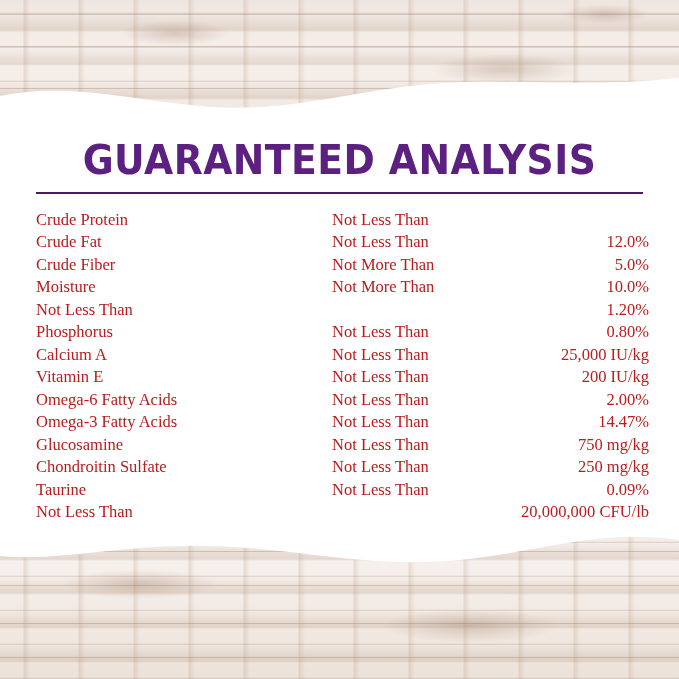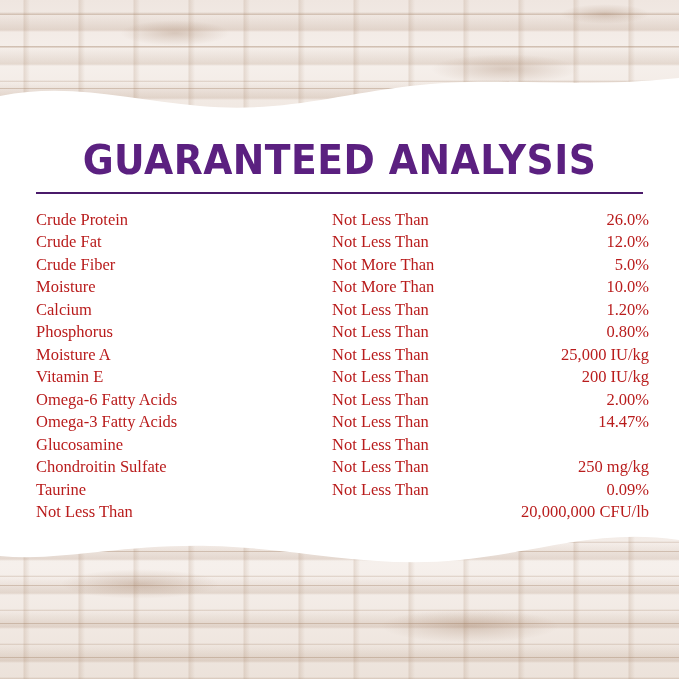--- a/index.html
+++ b/index.html
@@ -173,21 +173,20 @@
   <div class="content">
 
     <div class="title">GUARANTEED ANALYSIS</div>
     <div class="rule"></div>
 
     <div class="table">
 
       <div class="row">
         <span class="c-name">Crude Protein</span>
         <span class="c-qual">Not Less Than</span>
-        <span class="c-val">26.0%</span>
       </div>
 
       <div class="row">
         <span class="c-name">Crude Fat</span>
         <span class="c-qual">Not Less Than</span>
         <span class="c-val">12.0%</span>
       </div>
 
       <div class="row">
         <span class="c-name">Crude Fiber</span>
@@ -195,33 +194,32 @@
         <span class="c-val">5.0%</span>
       </div>
 
       <div class="row">
         <span class="c-name">Moisture</span>
         <span class="c-qual">Not More Than</span>
         <span class="c-val">10.0%</span>
       </div>
 
       <div class="row">
-        <span class="c-name">Calcium</span>
         <span class="c-qual">Not Less Than</span>
         <span class="c-val">1.20%</span>
       </div>
 
       <div class="row">
         <span class="c-name">Phosphorus</span>
         <span class="c-qual">Not Less Than</span>
         <span class="c-val">0.80%</span>
       </div>
 
       <div class="row">
-        <span class="c-name">Moisture A</span>
+        <span class="c-name">Calcium A</span>
         <span class="c-qual">Not Less Than</span>
         <span class="c-val">25,000 IU/kg</span>
       </div>
 
       <div class="row">
         <span class="c-name">Vitamin E</span>
         <span class="c-qual">Not Less Than</span>
         <span class="c-val">200 IU/kg</span>
       </div>
 
@@ -233,20 +231,21 @@
 
       <div class="row">
         <span class="c-name">Omega-3 Fatty Acids</span>
         <span class="c-qual">Not Less Than</span>
         <span class="c-val">14.47%</span>
       </div>
 
       <div class="row">
         <span class="c-name">Glucosamine</span>
         <span class="c-qual">Not Less Than</span>
+        <span class="c-val">750 mg/kg</span>
       </div>
 
       <div class="row">
         <span class="c-name">Chondroitin Sulfate</span>
         <span class="c-qual">Not Less Than</span>
         <span class="c-val">250 mg/kg</span>
       </div>
 
       <div class="row">
         <span class="c-name">Taurine</span>

